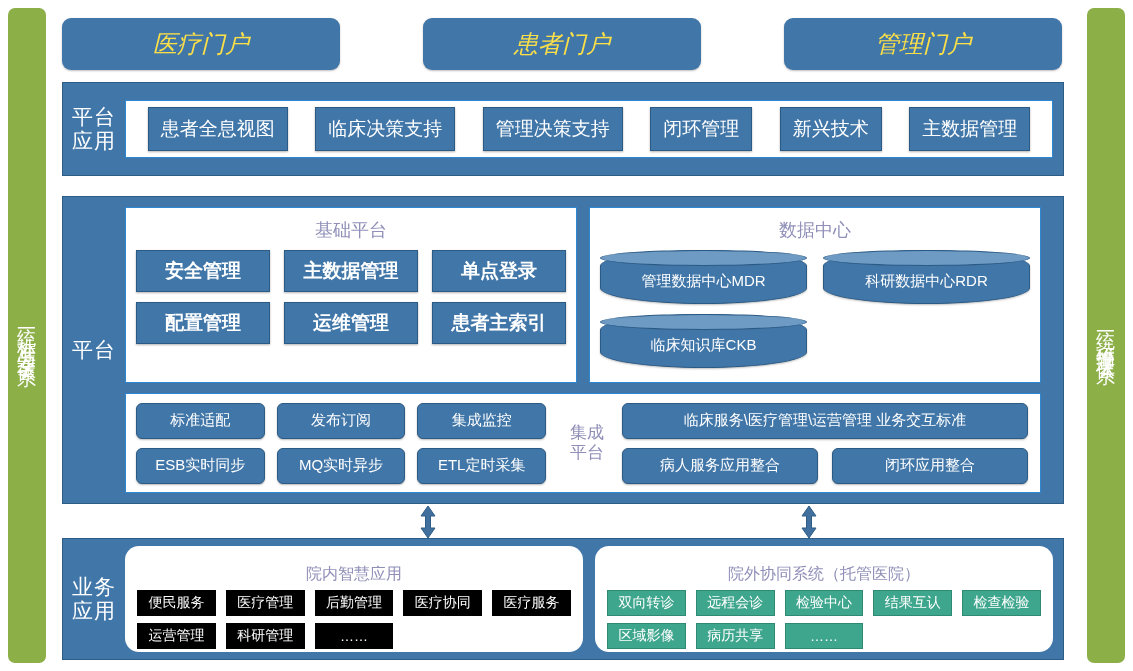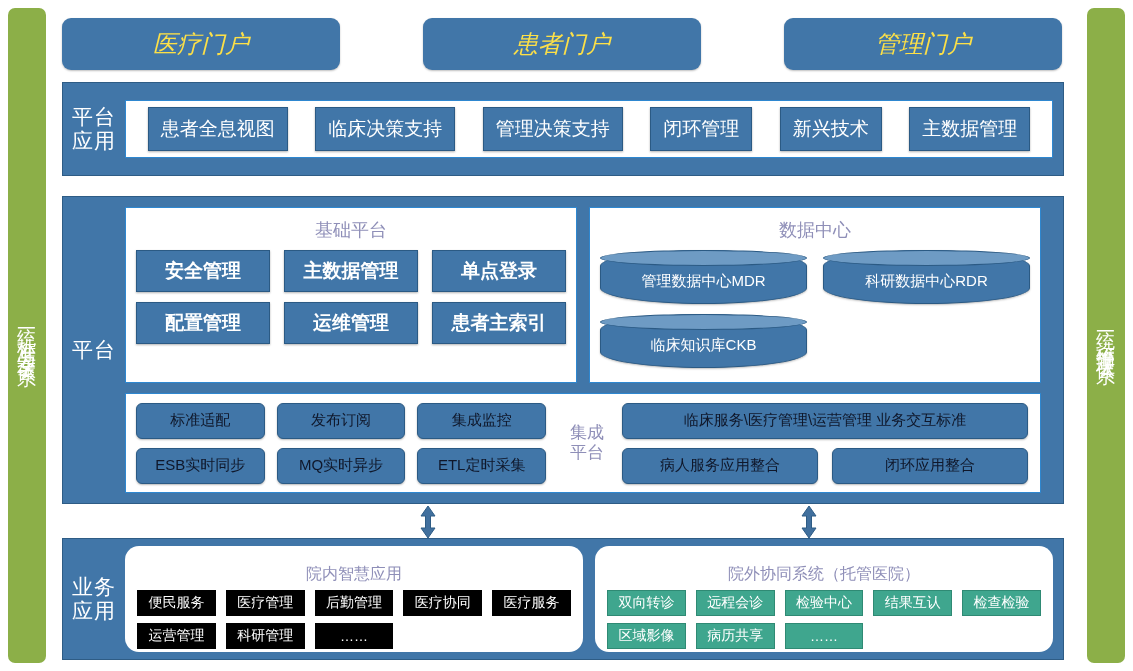--- a/index.html
+++ b/index.html
@@ -101,21 +101,21 @@
   .plat-bottom{display:flex;height:100px;background:#ffffff;
     border:1px solid #2e87d0;box-sizing:border-box;align-items:center;}
   .integ-left{flex:0 0 430px;display:grid;grid-template-columns:repeat(3,1fr);
     gap:9px 12px;padding:8px 10px;box-sizing:border-box;}
   .integ-mid{flex:0 0 62px;color:#8f8fb8;font-size:17px;text-align:center;
     line-height:1.2;white-space:pre-line;}
   .integ-right{flex:1;display:flex;flex-direction:column;gap:9px;
     padding:8px 12px 8px 4px;box-sizing:border-box;}
   .rbtn{
     background:#4176a8;border:1px solid #2b5a84;border-radius:6px;
-    color:#0f172a;font-size:15px;height:34px;
+    color:#ffffff;font-size:15px;height:34px;
     display:flex;align-items:center;justify-content:center;
     white-space:nowrap;box-shadow:0 1px 2px rgba(0,0,0,.28);
   }
   .integ-right .row2{display:flex;gap:14px;align-items:center;}
   .integ-right .row2 .rbtn{flex:1;}
 
   
   .arrow{position:absolute;width:18px;height:32px;}
 
   

